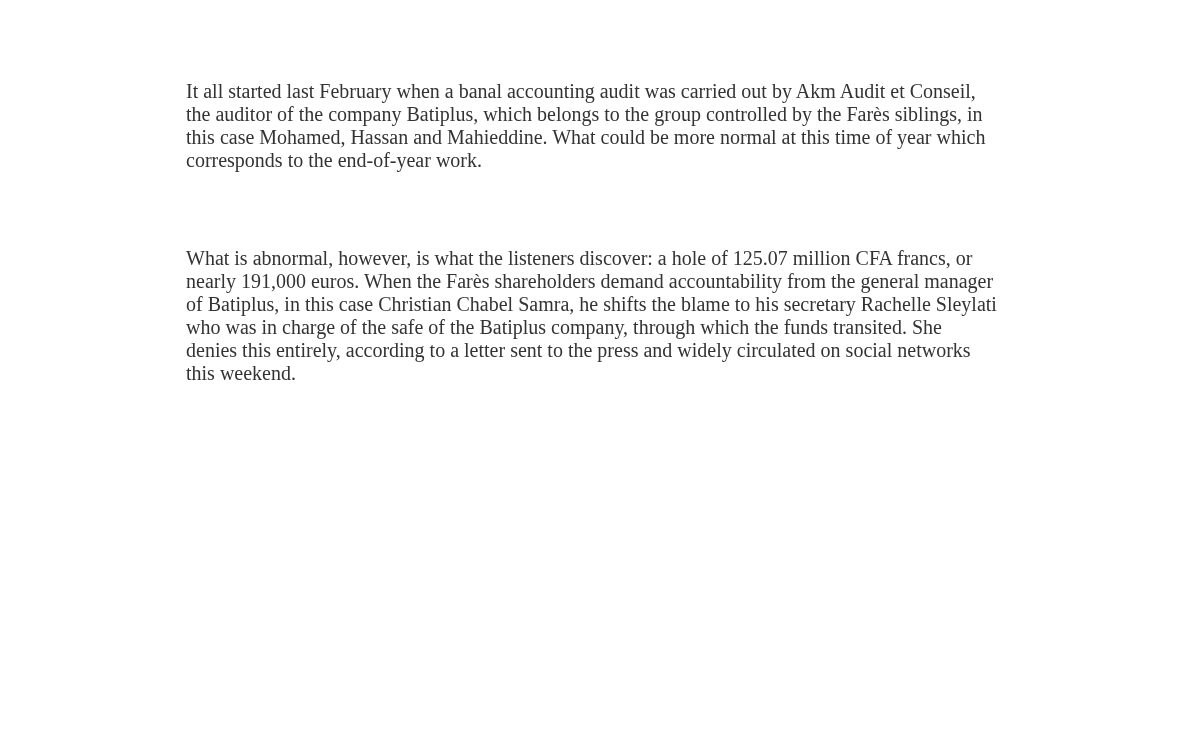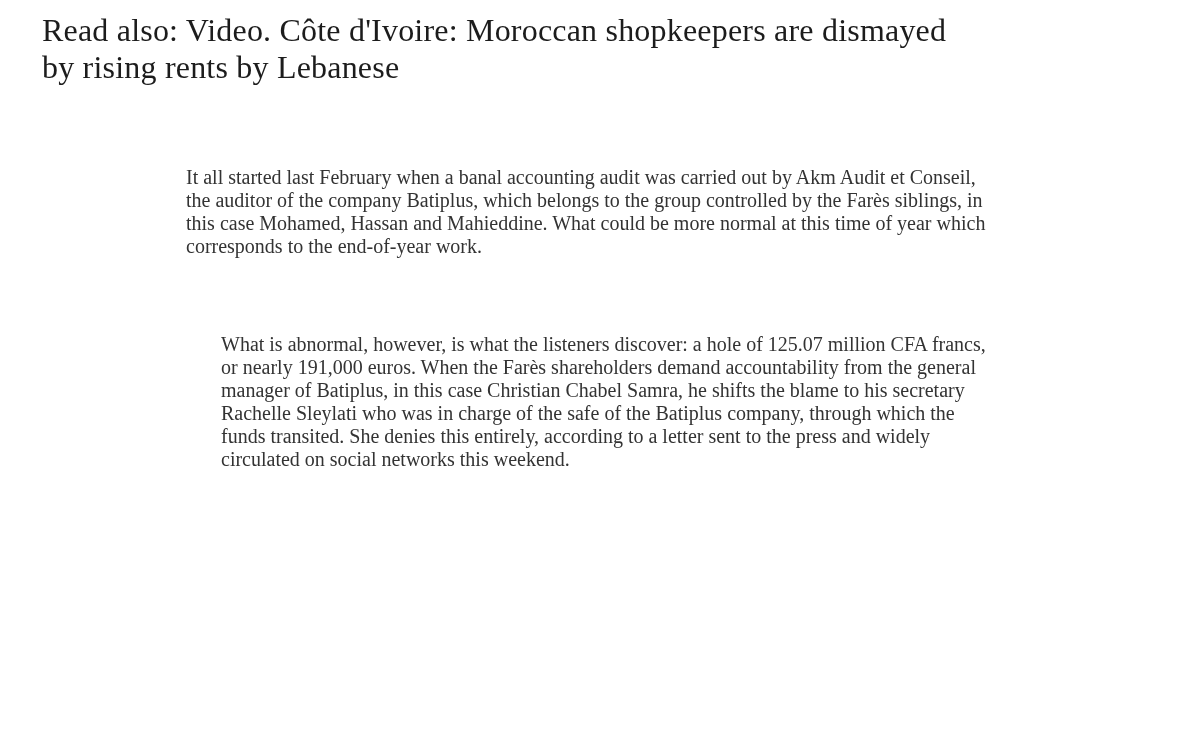--- a/index.html
+++ b/index.html
@@ -35,25 +35,23 @@
     font-size: 20px;
     line-height: 23px;
     color: #333333;
     text-align: left;
   }
   .article-body p {
     margin: 0 0 75px 0;
   }
   .article-body p:last-child {
     margin-bottom: 0;
-    margin-left: 35px;
   }
 </style>
 </head>
 <body>
 
 <main class="article">
-  <h2 class="read-also-heading">Read also: Video. Côte d'Ivoire: Moroccan shopkeepers are dismayed by rising rents by Lebanese</h2>
   <section class="article-body">
     <p>It all started last February when a banal accounting audit was carried out by Akm Audit et Conseil, the auditor of the company Batiplus, which belongs to the group controlled by the Farès siblings, in this case Mohamed, Hassan and Mahieddine. What could be more normal at this time of year which corresponds to the end-of-year work.</p>
     <p>What is abnormal, however, is what the listeners discover: a hole of 125.07 million CFA francs, or nearly 191,000 euros. When the Farès shareholders demand accountability from the general manager of Batiplus, in this case Christian Chabel Samra, he shifts the blame to his secretary Rachelle Sleylati who was in charge of the safe of the Batiplus company, through which the funds transited. She denies this entirely, according to a letter sent to the press and widely circulated on social networks this weekend.</p>
   </section>
 </main>
 
 </body></html>

